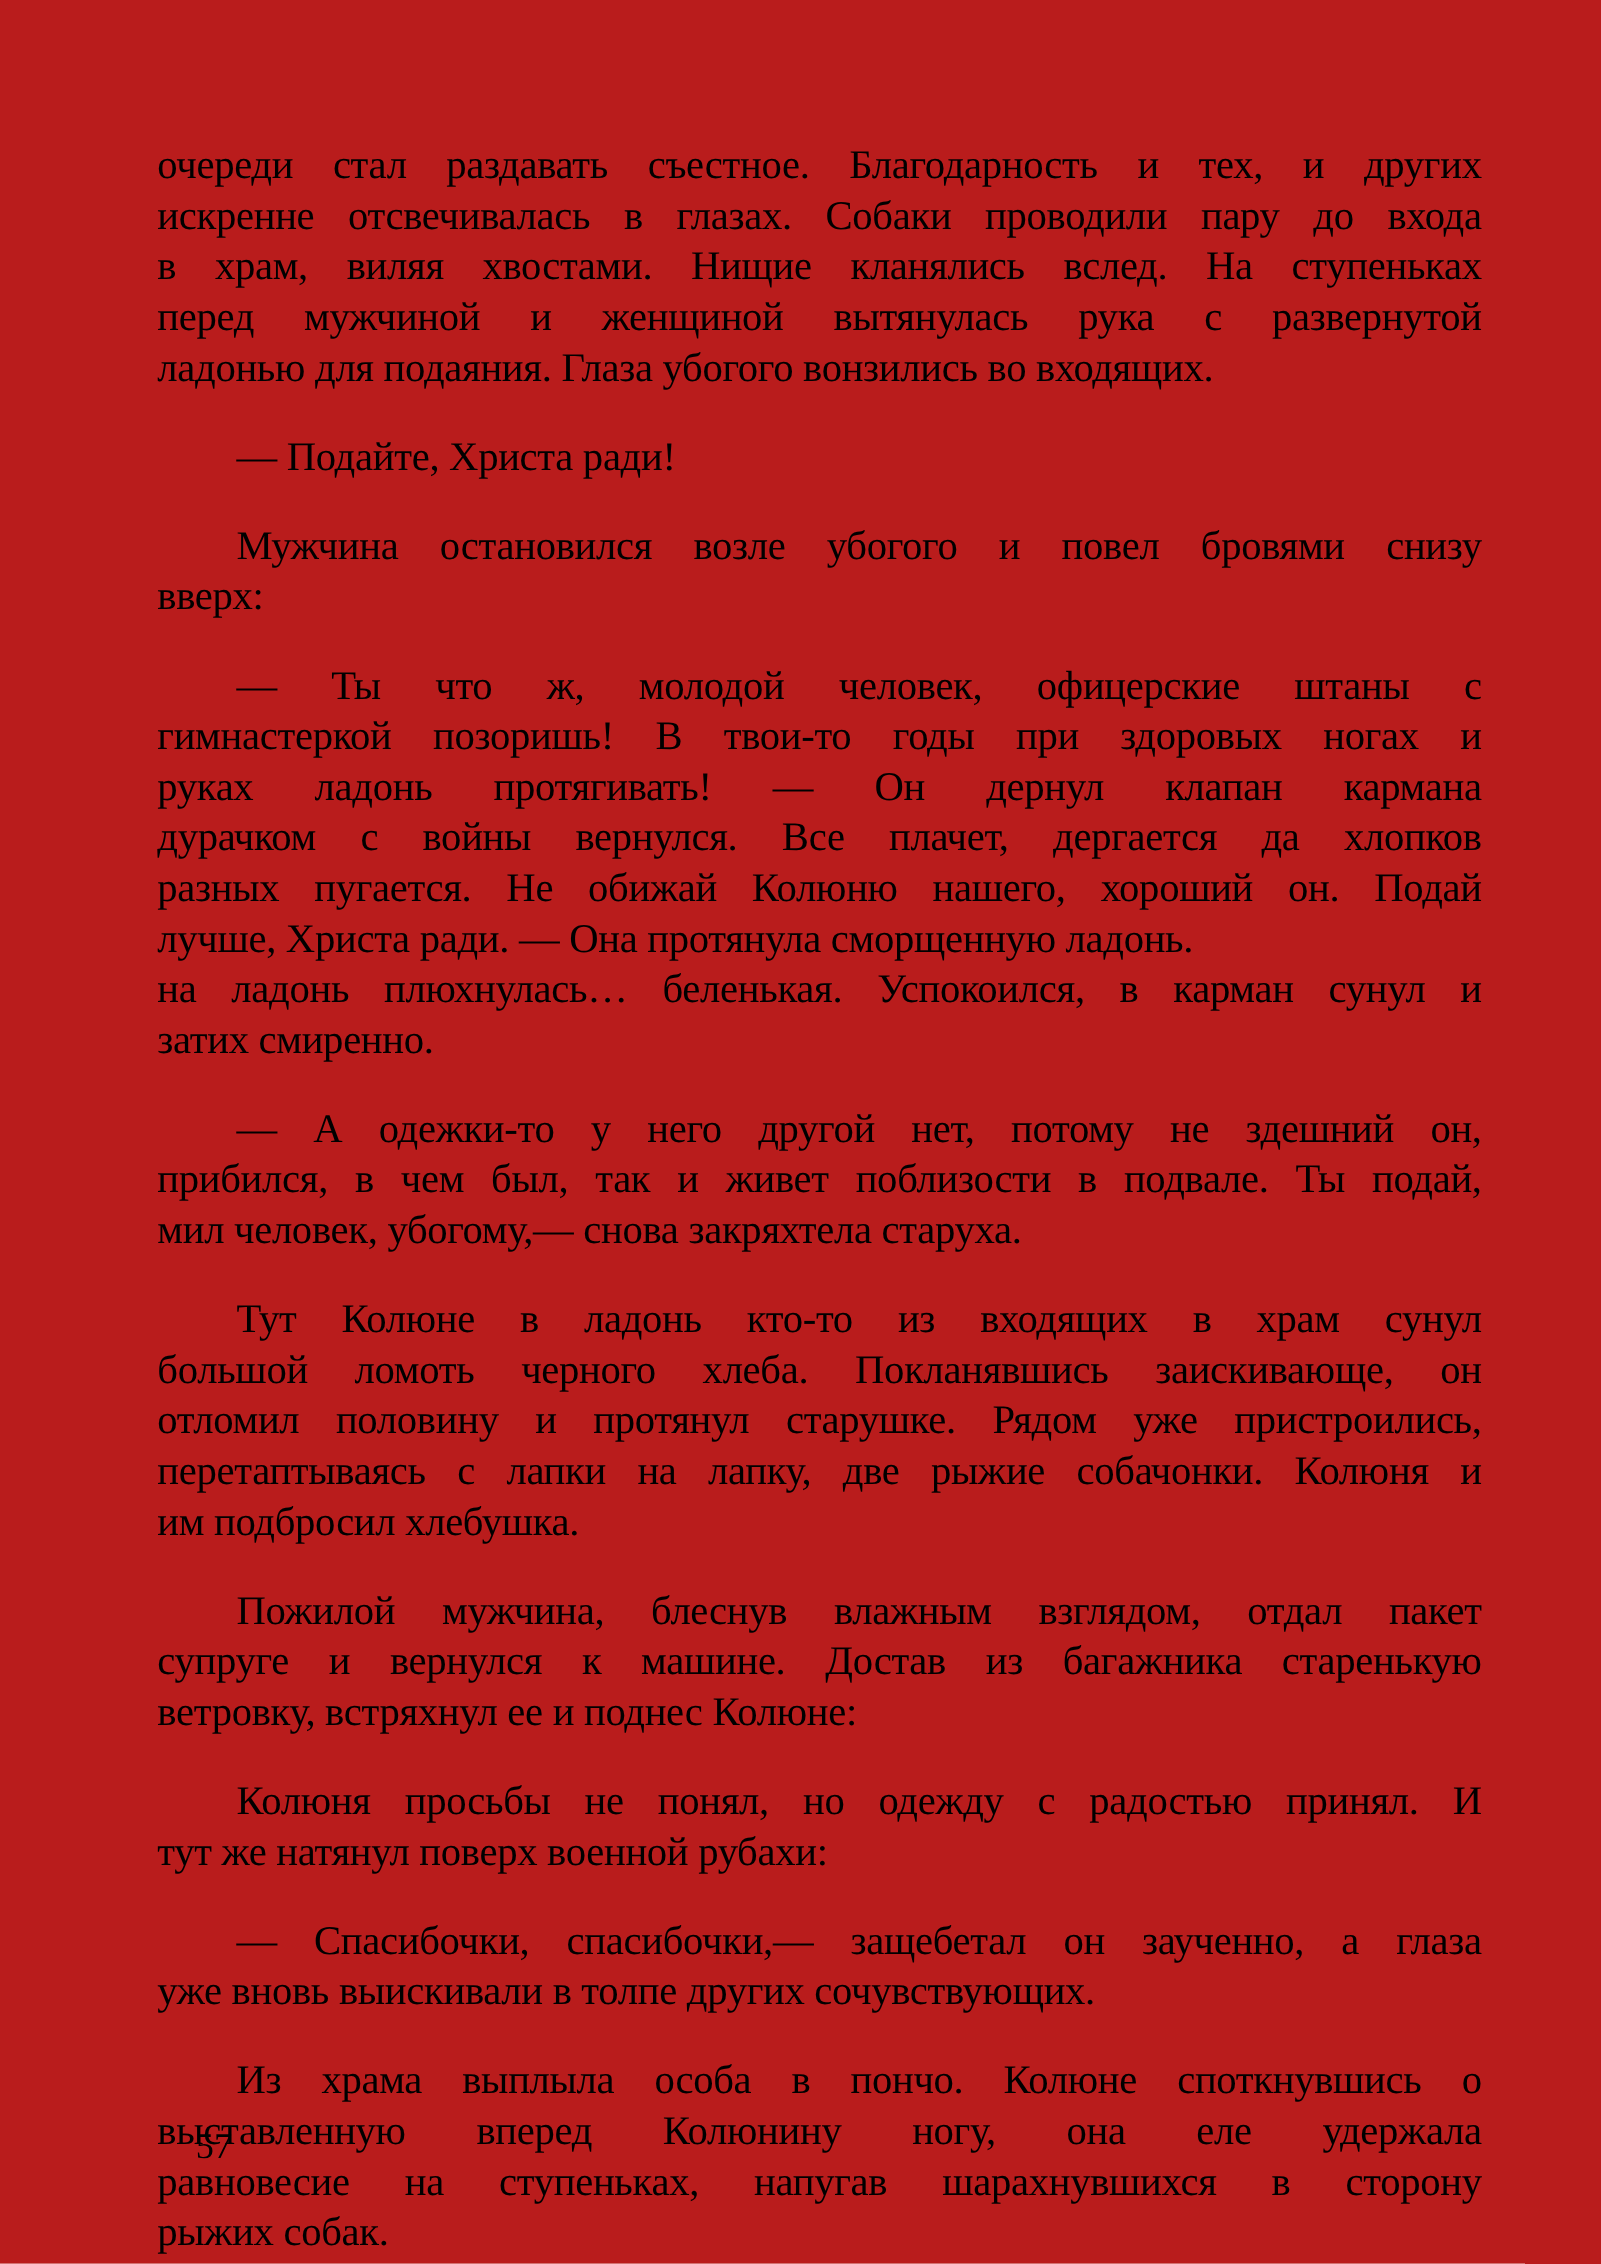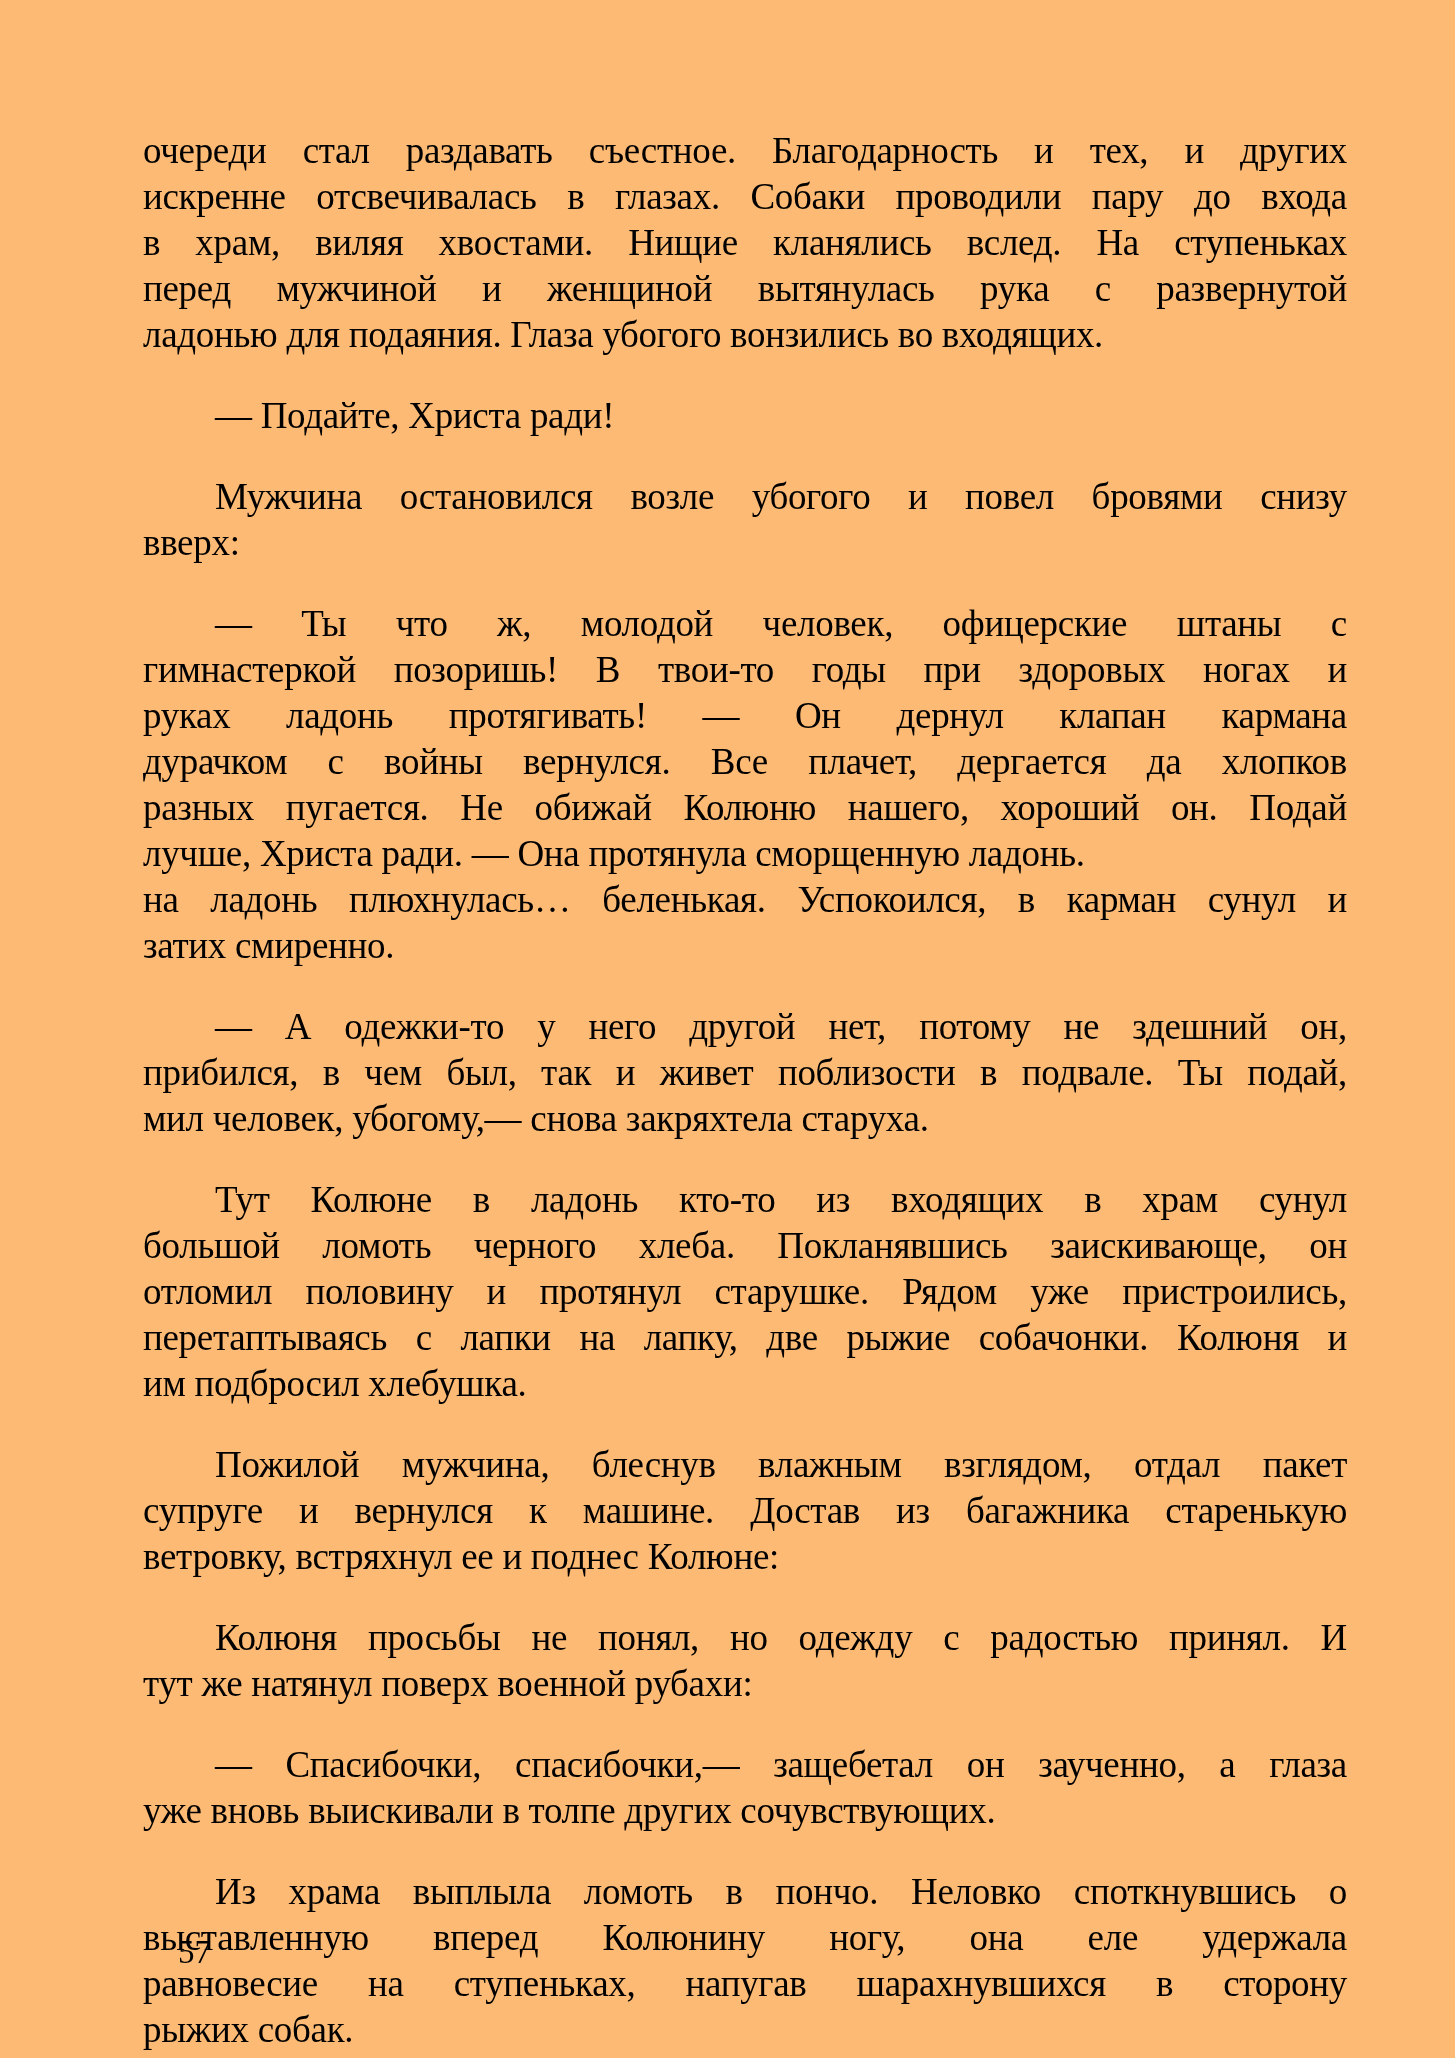--- a/index.html
+++ b/index.html
@@ -4,21 +4,21 @@
 <style>
   html, body {
     margin: 0;
     padding: 0;
     background: #ffffff;
   }
   .page {
     position: relative;
     width: 1455px;
     height: 2058px;
-    background: #fdba74;
+    background: #b91c1c;
     color: #000000;
     font-family: "Liberation Serif", "DejaVu Serif", serif;
     overflow: hidden;
   }
   .text-block {
     position: absolute;
     top: 128px;
     left: 143px;
     width: 1204px;
     font-size: 37px;
@@ -108,21 +108,21 @@
       </p>
       <p class="para indent">
         <span class="line first">Колюня просьбы не понял, но одежду с радостью принял. И</span>
         <span class="line last">тут же натянул поверх военной рубахи:</span>
       </p>
       <p class="para indent">
         <span class="line first">— Спасибочки, спасибочки,— защебетал он заученно, а глаза</span>
         <span class="line last">уже вновь выискивали в толпе других сочувствующих.</span>
       </p>
       <p class="para indent">
-        <span class="line first">Из храма выплыла ломоть в пончо. Неловко споткнувшись о</span>
+        <span class="line first">Из храма выплыла особа в пончо. Колюне споткнувшись о</span>
         <span class="line">выставленную вперед Колюнину ногу, она еле удержала</span>
         <span class="line">равновесие на ступеньках, напугав шарахнувшихся в сторону</span>
         <span class="line last">рыжих собак.</span>
       </p>
     </main>
   <footer class="page-footer">
     <span class="page-number">57</span>
   </footer>
 </div>
 

